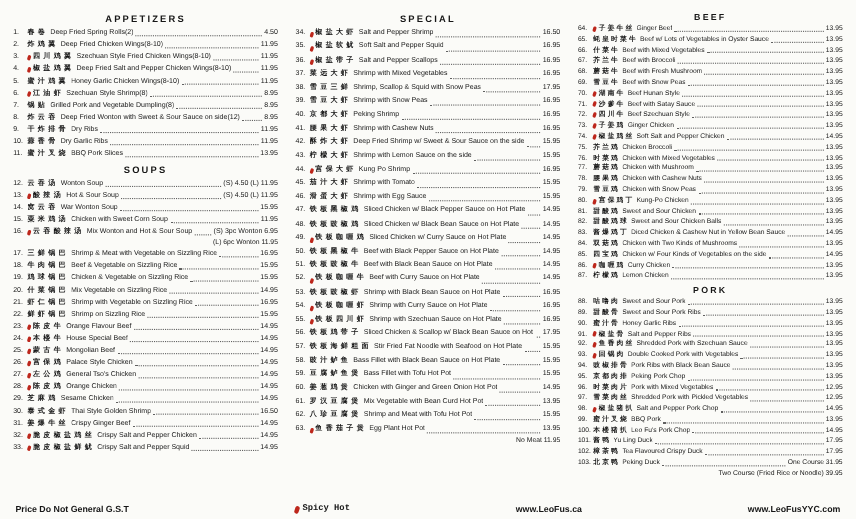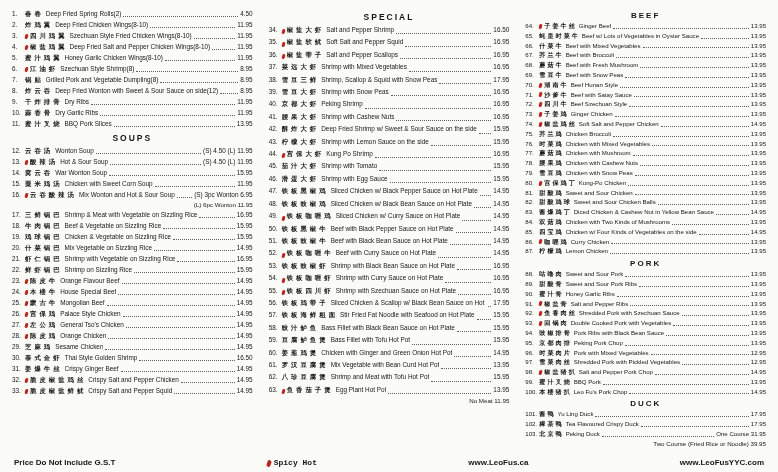--- a/index.html
+++ b/index.html
@@ -43,20 +43,21 @@
     font-weight:700;font-size:8px;
   }
   .spicy-legend{display:flex;align-items:center;gap:3px;font-family:Liberation Mono, monospace;}
   .footer .chili{width:4px;height:7px;margin:0;}
 </style>
 </head>
 <body>
 
 <div class="menu">
   <div class="col">
+      <div class="section-title">APPETIZERS</div>
       <div class="row">
         <span class="num">1.</span>
         <span class="cn">春卷</span>
         <span class="en">Deep Fried Spring Rolls(2)</span>
         <span class="leader"></span>
         <span class="price">4.50</span>
       </div>
       <div class="row">
         <span class="num">2.</span>
         <span class="cn">炸鸡翼</span>
@@ -787,21 +788,20 @@
         <span class="leader"></span>
         <span class="price">13.95</span>
       </div>
       <div class="row">
         <span class="num">100.</span>
         <span class="cn">本楼猪扒</span>
         <span class="en">Leo Fu's Pork Chop</span>
         <span class="leader"></span>
         <span class="price">14.95</span>
       </div>
-      <div class="section-title">DUCK</div>
       <div class="row">
         <span class="num">101.</span>
         <span class="cn">酱鸭</span>
         <span class="en">Yu Ling Duck</span>
         <span class="leader"></span>
         <span class="price">17.95</span>
       </div>
       <div class="row">
         <span class="num">102.</span>
         <span class="cn">樟茶鸭</span>
@@ -813,21 +813,21 @@
         <span class="num">103.</span>
         <span class="cn">北京鸭</span>
         <span class="en">Peking Duck</span>
         <span class="leader"></span>
         <span class="price">One Course 31.95</span>
       </div>
       <div class="note">Two Course (Fried Rice or Noodle) 39.95</div>
     </div>
 
   <div class="footer">
-    <span>Price Do Not Include G.S.T</span>
+    <span>Price Do Not General G.S.T</span>
     <span class="spicy-legend">
       <span class="chili"></span>
       <span>Spicy Hot</span>
     </span>
     <span>www.LeoFus.ca</span>
     <span>www.LeoFusYYC.com</span>
   </div>
 </div>
 
 </body></html>

